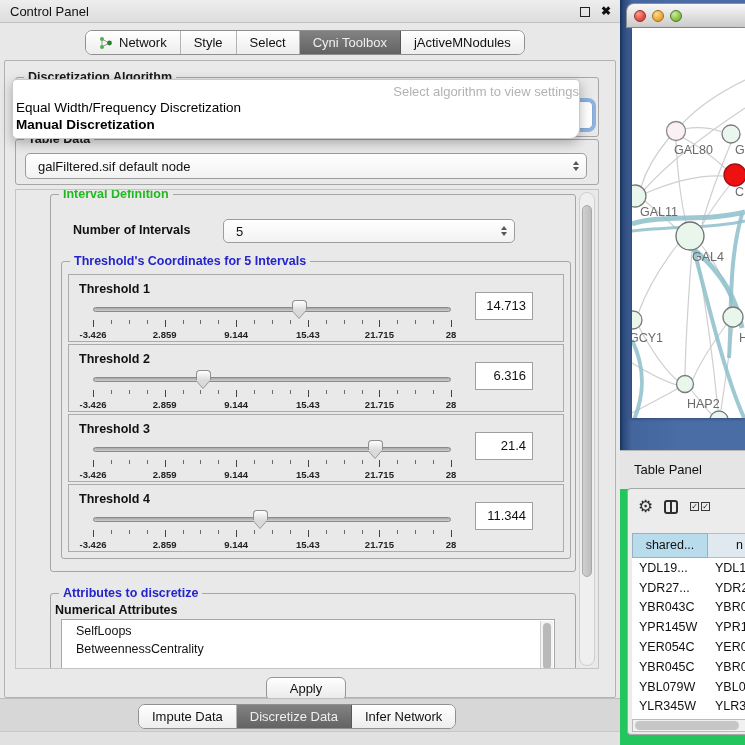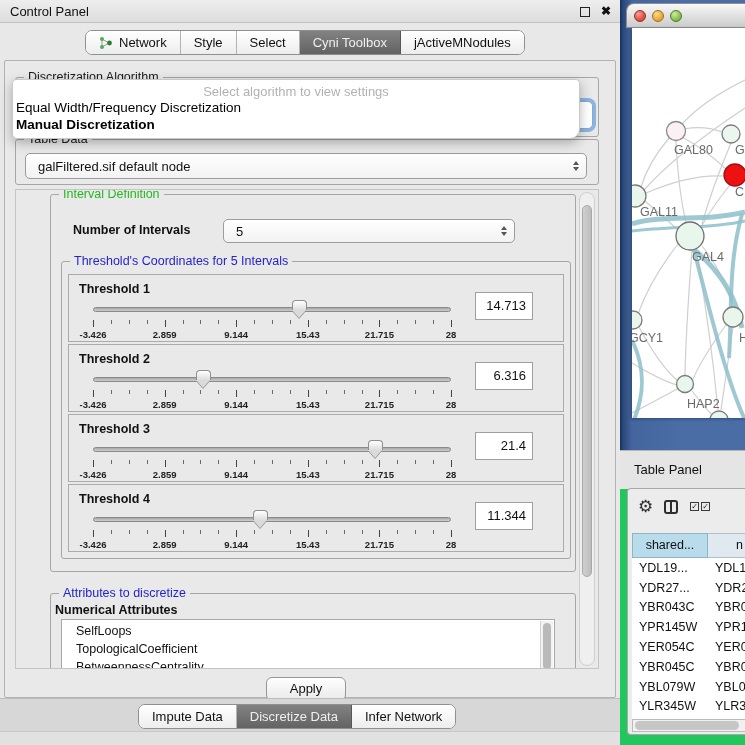--- a/index.html
+++ b/index.html
@@ -16,33 +16,33 @@
             background:#fff;height:25px;box-sizing:border-box;}
   .topstrip{left:85px;top:30px;}
   .tab{display:flex;align-items:center;padding:0 13px;font-size:13px;color:#111;cursor:pointer;
        background:linear-gradient(#ffffff,#ededed);border-right:1px solid #b3b3b3;white-space:nowrap;}
   .tab:last-child{border-right:none;}
   .tab.sel{background:linear-gradient(#828282,#636363);color:#efefef;border-right-color:#575757;}
   .tabicon{width:14px;height:14px;margin-right:6px;}
   .outer{position:absolute;left:4px;top:60px;width:612px;height:638px;box-sizing:border-box;
          border:1px solid #b2b2b2;border-radius:2px;background:#e9e9e9;}
   .grp{position:absolute;border:1px solid #a6a6a6;border-radius:3px;box-sizing:border-box;}
-  .grp-title{position:absolute;top:-8px;left:8px;background:#e9e9e9;padding:0 4px;font-size:12.5px;color:#1a1a1a;white-space:nowrap;}
+  .grp-title{position:absolute;top:-8px;left:8px;background:#e9e9e9;padding:0 4px;font-size:12.5px;color:#1a1a1a;white-space:nowrap;font-weight:bold;}
   .grp-title.green{color:#22b822;}
   .grp-title.blue{color:#2424cc;}
   .combo{position:absolute;box-sizing:border-box;border:1px solid #9c9c9c;border-radius:5px;
          background:linear-gradient(#ffffff,#f2f2f2);font-size:13px;cursor:pointer;}
   .combo .val{position:absolute;left:12px;top:50%;transform:translateY(-50%);}
   .stepper{position:absolute;right:7px;top:50%;transform:translateY(-50%);display:flex;flex-direction:column;gap:2px;}
   .arr-up{width:0;height:0;border-left:3.5px solid transparent;border-right:3.5px solid transparent;border-bottom:4.5px solid #555;}
   .arr-dn{width:0;height:0;border-left:3.5px solid transparent;border-right:3.5px solid transparent;border-top:4.5px solid #555;}
   .combo.focused{border:1px solid #86a9d2;box-shadow:0 0 0 3px rgba(110,160,220,.75);background:#fff;}
   .popup{position:absolute;left:12px;top:79px;width:566px;height:58px;background:#fff;z-index:50;
          border:1px solid #c9c9c9;border-radius:4px 4px 10px 5px;box-shadow:0 4px 12px rgba(0,0,0,.28);}
-  .popup .ph{margin-top:4px;text-align:center;font-size:13px;color:#b2b2b2;}
+  .popup .ph{margin-top:4px;text-align:right;font-size:13px;color:#b2b2b2;}
   .popup .opt{font-size:13.5px;padding:1px 3px;color:#000;cursor:pointer;white-space:nowrap;}
   .popup .opt.b{font-weight:bold;}
   .viewport{position:absolute;left:10px;top:128px;width:584px;height:480px;overflow:hidden;
             border:1px solid #c4c4c4;box-sizing:border-box;background:#e9e9e9;}
   .vscroll{position:absolute;right:3px;top:2px;width:16px;height:474px;background:#efefef;
            border:1px solid #cfcfcf;border-radius:8px;box-sizing:border-box;}
   .vscroll .thumbv{position:absolute;left:2px;top:12px;width:10px;height:372px;border:1px solid #a9a9a9;
            background:linear-gradient(90deg,#d0d0d0,#bdbdbd);border-radius:6px;box-sizing:border-box;}
   .numlabel{position:absolute;left:22px;top:28px;font-size:12.5px;font-weight:bold;}
   .thr-box{position:absolute;left:6px;width:496px;height:68px;border:1px solid #ababab;background:#e9e9e9;box-sizing:border-box;}
@@ -341,21 +341,20 @@
             </div>
           </div>
         </div>
 
         <div class="grp" style="left:34px;top:403px;width:526px;height:95px;">
           <span class="grp-title blue">Attributes to discretize</span>
           <span style="position:absolute;left:4px;top:9px;font-size:12.5px;font-weight:bold;">Numerical Attributes</span>
           <div class="attr-list">
             <ul id="attrList">
                 <li>SelfLoops</li>
-                <li>TopologicalCoefficient</li>
                 <li>BetweennessCentrality</li>
               </ul>
             <div class="lscroll">
                 <div class="thumbv"></div>
               </div>
           </div>
         </div>
 
         <div class="vscroll">
             <div class="thumbv"></div>

